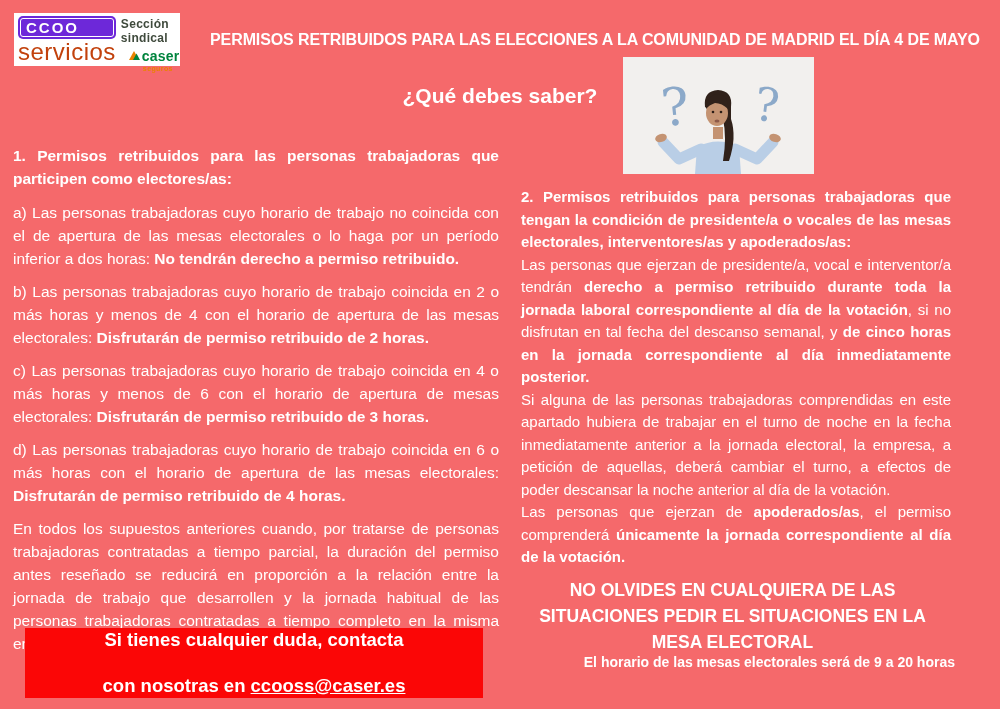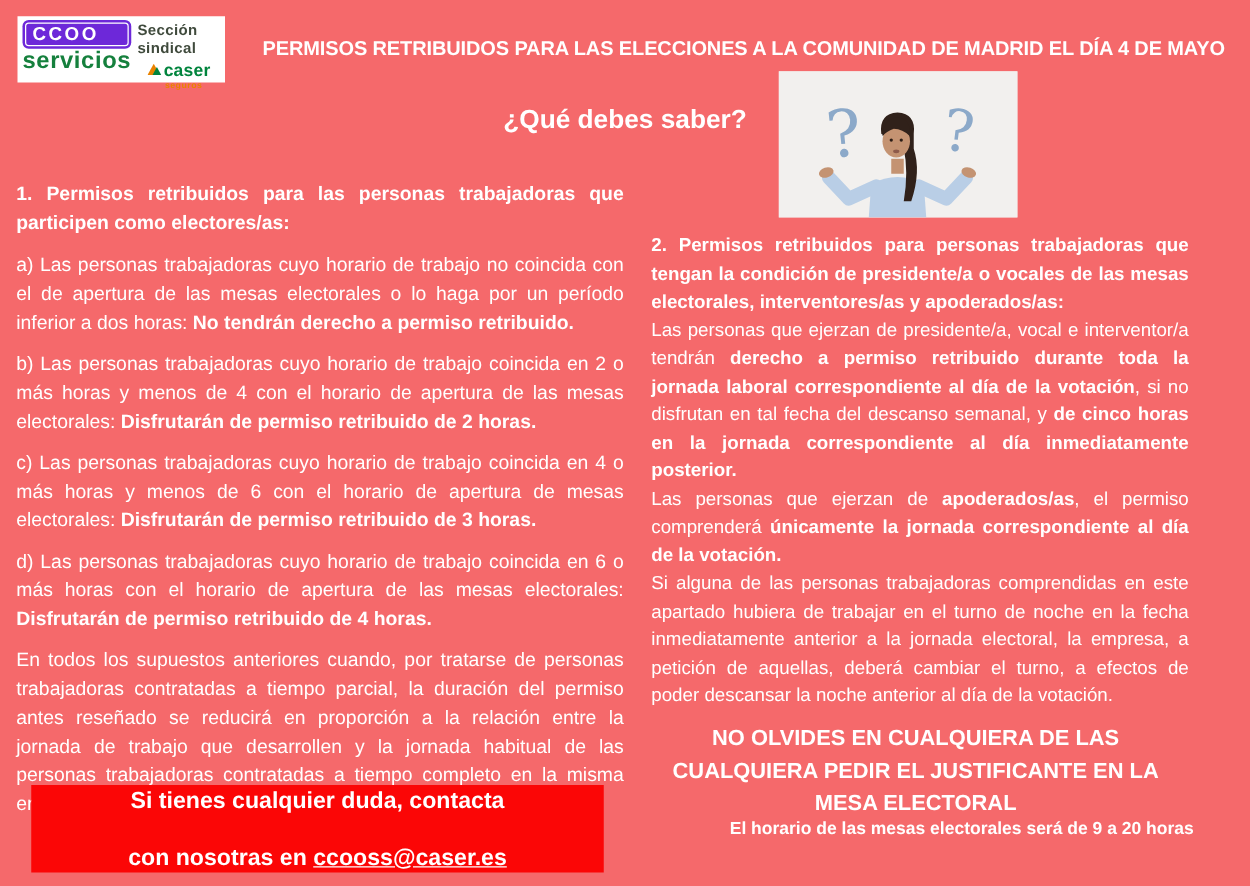--- a/index.html
+++ b/index.html
@@ -22,21 +22,21 @@
     padding:3px 8px 2px 8px;display:inline-block;
   }
   .ccoo-block::after{
     content:"";position:absolute;inset:2px;border:1px solid #ffffff;border-radius:3px;
     pointer-events:none;
   }
   .ccoo-block span{
     color:#ffffff;font-weight:bold;font-size:15px;letter-spacing:2px;line-height:1;
   }
   .servicios{
-    color:#15803d;font-weight:bold;font-size:19px;line-height:1.05;letter-spacing:.5px;
+    color:#c2410c;font-weight:normal;font-size:24px;line-height:1.05;letter-spacing:.5px;
   }
   .logo-right{margin-left:5px;display:flex;flex-direction:column;padding-top:1px;}
   .seccion{color:#3f4a3c;font-weight:bold;font-size:12px;letter-spacing:.3px;}
   .caser-row{display:flex;align-items:center;margin-top:3px;margin-left:8px;}
   .caser-tri{display:inline-block;margin-right:2px;line-height:0;}
   .caser-word{color:#00843d;font-weight:bold;font-size:14px;letter-spacing:.2px;}
   .seguros{color:#e98300;font-size:7px;font-weight:bold;margin-left:22px;margin-top:1px;letter-spacing:.4px;}
   
   .title{
     position:absolute;left:195px;top:31px;width:800px;
@@ -141,27 +141,27 @@
     <p><span>a) Las personas trabajadoras cuyo horario de trabajo no coincida con el de apertura de las mesas electorales o lo haga por un período inferior a dos horas: </span><b>No tendrán derecho a permiso retribuido.</b></p>
     <p><span>b) Las personas trabajadoras cuyo horario de trabajo coincida en 2 o más horas y menos de 4 con el horario de apertura de las mesas electorales: </span><b>Disfrutarán de permiso retribuido de 2 horas.</b></p>
     <p><span>c) Las personas trabajadoras cuyo horario de trabajo coincida en 4 o más horas y menos de 6 con el horario de apertura de mesas electorales: </span><b>Disfrutarán de permiso retribuido de 3 horas.</b></p>
     <p><span>d) Las personas trabajadoras cuyo horario de trabajo coincida en 6 o más horas con el horario de apertura de las mesas electorales: </span><b>Disfrutarán de permiso retribuido de 4 horas.</b></p>
     <p><span>En todos los supuestos anteriores cuando, por tratarse de personas trabajadoras contratadas a tiempo parcial, la duración del permiso antes reseñado se reducirá en proporción a la relación entre la jornada de trabajo que desarrollen y la jornada habitual de las personas trabajadoras contratadas a tiempo completo en la misma empresa.</span></p>
   </div>
 
   <div class="col col-right">
     <p class="h"><b>2. Permisos retribuidos para personas trabajadoras que tengan la condición de presidente/a o vocales de las mesas electorales, interventores/as y apoderados/as:</b></p>
     <p><span>Las personas que ejerzan de presidente/a, vocal e interventor/a tendrán </span><b>derecho a permiso retribuido durante toda la jornada laboral correspondiente al día de la votación</b><span>, si no disfrutan en tal fecha del descanso semanal, y </span><b>de cinco horas en la jornada correspondiente al día inmediatamente posterior.</b></p>
+    <p><span>Si alguna de las personas trabajadoras comprendidas en este apartado hubiera de trabajar en el turno de noche en la fecha inmediatamente anterior a la jornada electoral, la empresa, a petición de aquellas, deberá cambiar el turno, a efectos de poder descansar la noche anterior al día de la votación.</span></p>
     <p><span>Las personas que ejerzan de </span><b>apoderados/as</b><span>, el permiso comprenderá </span><b>únicamente la jornada correspondiente al día de la votación.</b></p>
-    <p><span>Si alguna de las personas trabajadoras comprendidas en este apartado hubiera de trabajar en el turno de noche en la fecha inmediatamente anterior a la jornada electoral, la empresa, a petición de aquellas, deberá cambiar el turno, a efectos de poder descansar la noche anterior al día de la votación.</span></p>
   </div>
 
   <div class="reminder">
     <div>NO OLVIDES EN CUALQUIERA DE LAS</div>
-    <div>CUALQUIERA PEDIR EL JUSTIFICANTE EN LA</div>
+    <div>SITUACIONES PEDIR EL SITUACIONES EN LA</div>
     <div>MESA ELECTORAL</div>
   </div>
   <div class="schedule">El horario de las mesas electorales será de 9 a 20 horas</div>
 
   <div class="contact-box">
     <div class="line">Si tienes cualquier duda, contacta</div>
     <div class="line">
       <span>con nosotras en </span><a class="email">ccooss@caser.es</a>
     </div>
   </div>

